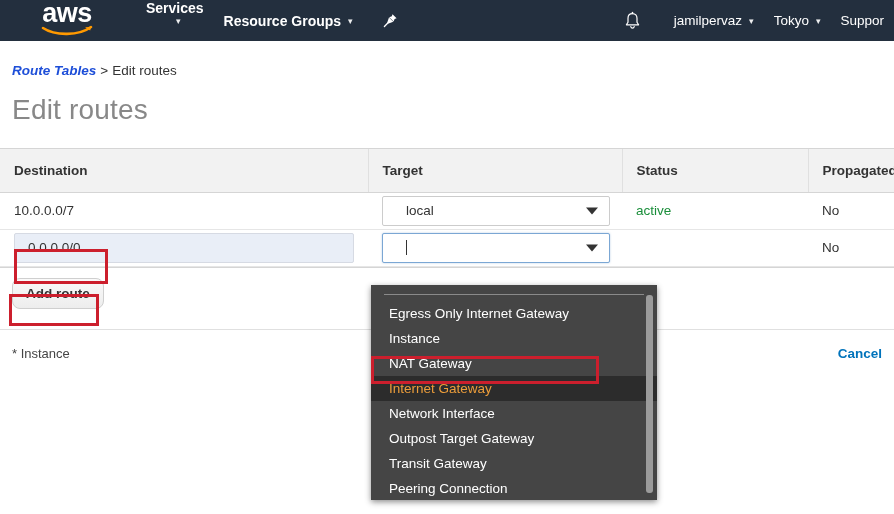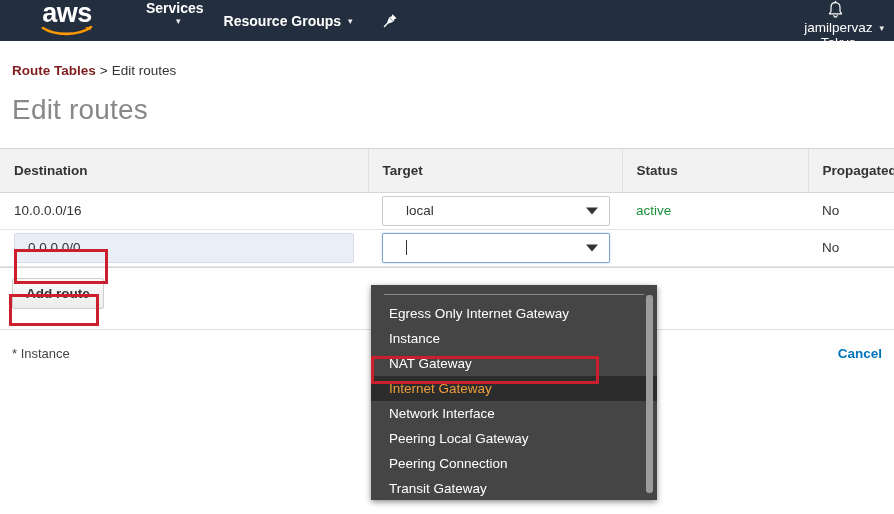--- a/index.html
+++ b/index.html
@@ -72,44 +72,44 @@
     justify-content: center;
     cursor: pointer;
   }
   .nav-right {
     position: absolute;
     right: 0;
     top: 0;
     height: 41px;
     display: flex;
     align-items: center;
-    flex-direction: column;
   }
   .nav-right .nav-item { font-weight: 400; font-size: 13.5px; }
   .bell-icon {
     width: 26px;
     height: 26px;
     display: flex;
     align-items: center;
     justify-content: center;
     cursor: pointer;
     margin-right: 18px;
   }
 
   
   .breadcrumb {
     margin: 22px 0 0 12px;
     font-size: 13.5px;
     color: #444444;
   }
   .breadcrumb a {
-    color: #7f1d1d;
+    color: #1d4ed8;
     font-weight: 700;
     text-decoration: none;
     cursor: pointer;
+    font-style: italic;
   }
   .breadcrumb .sep { margin: 0 4px; color: #333; }
   .breadcrumb .current { color: #333333; }
 
   .page-title {
     margin: 16px 0 0 12px;
     font-size: 28px;
     font-weight: 400;
     color: #888888;
     letter-spacing: 0.2px;
@@ -209,21 +209,21 @@
 
   
   .addroute-zone {
     margin: 10px 0 0 12px;
     position: relative;
     display: inline-block;
   }
   .btn-addroute {
     background: linear-gradient(#fafafa, #ededed);
     border: 1px solid #cfcfcf;
-    border-radius: 2px;
+    border-radius: 8px;
     font-size: 13.5px;
     font-weight: 700;
     color: #333333;
     padding: 7px 13px;
     cursor: pointer;
     font-family: "Liberation Sans", sans-serif;
   }
 
   
   .footer-rule {
@@ -393,21 +393,21 @@
       <tr>
         <th class="col-dest">Destination</th>
         <th class="col-target">Target</th>
         <th class="col-status">Status</th>
         <th class="col-prop">Propagated</th>
       </tr>
     </thead>
     <tbody>
 
       <tr>
-        <td>10.0.0.0/16</td>
+        <td>10.0.0.0/7</td>
         <td>
           <div class="select-box">
             <span>local</span>
             <span class="arrow"></span>
           </div>
         </td>
         <td>
           <span class="status-active">active</span>
         </td>
         <td>No</td>
@@ -448,23 +448,23 @@
 </div>
 
 
 <div class="dropdown">
   <div class="top-rule"></div>
   <div class="dd-item">Egress Only Internet Gateway</div>
   <div class="dd-item">Instance</div>
   <div class="dd-item">NAT Gateway</div>
   <div class="dd-item selected">Internet Gateway</div>
   <div class="dd-item">Network Interface</div>
-  <div class="dd-item">Peering Local Gateway</div>
+  <div class="dd-item">Outpost Target Gateway</div>
+  <div class="dd-item">Transit Gateway</div>
   <div class="dd-item">Peering Connection</div>
-  <div class="dd-item">Transit Gateway</div>
   <div class="dd-scrollbar"></div>
 </div>
 
 
 <div class="anno" id="anno-dest"></div>
 <div class="anno" id="anno-addrt"></div>
 <div class="anno" id="anno-igw"></div>
 
 
 

